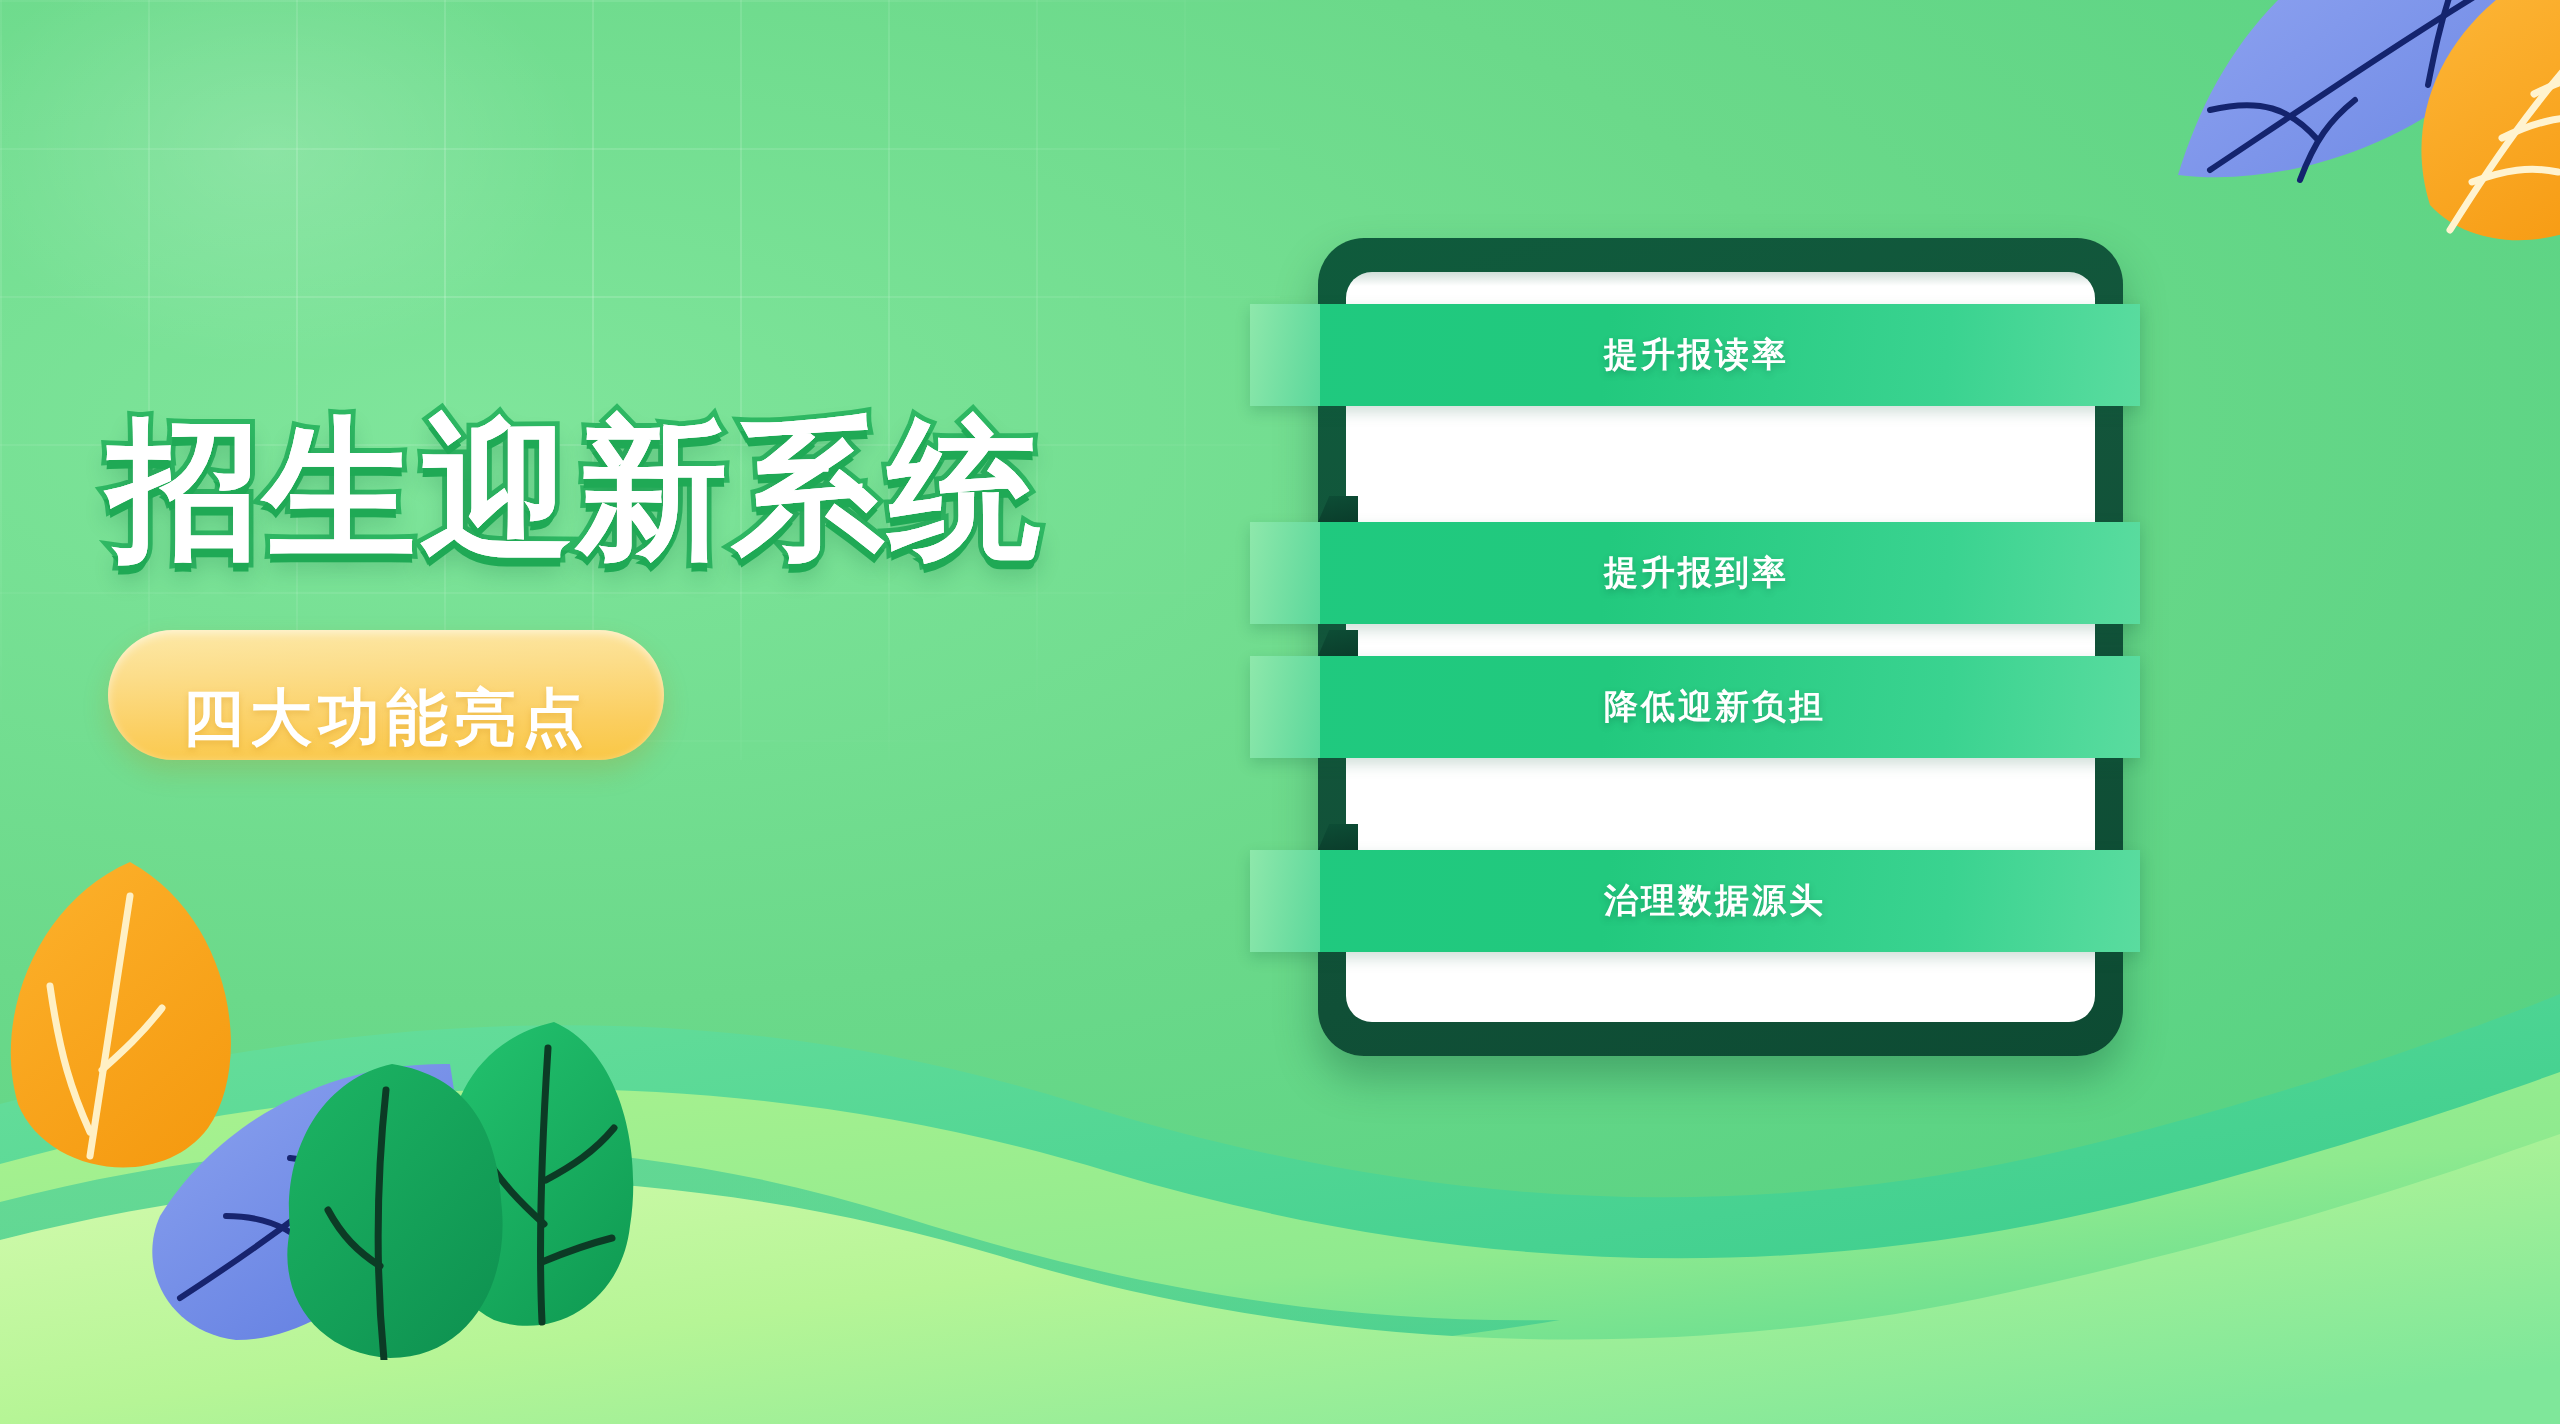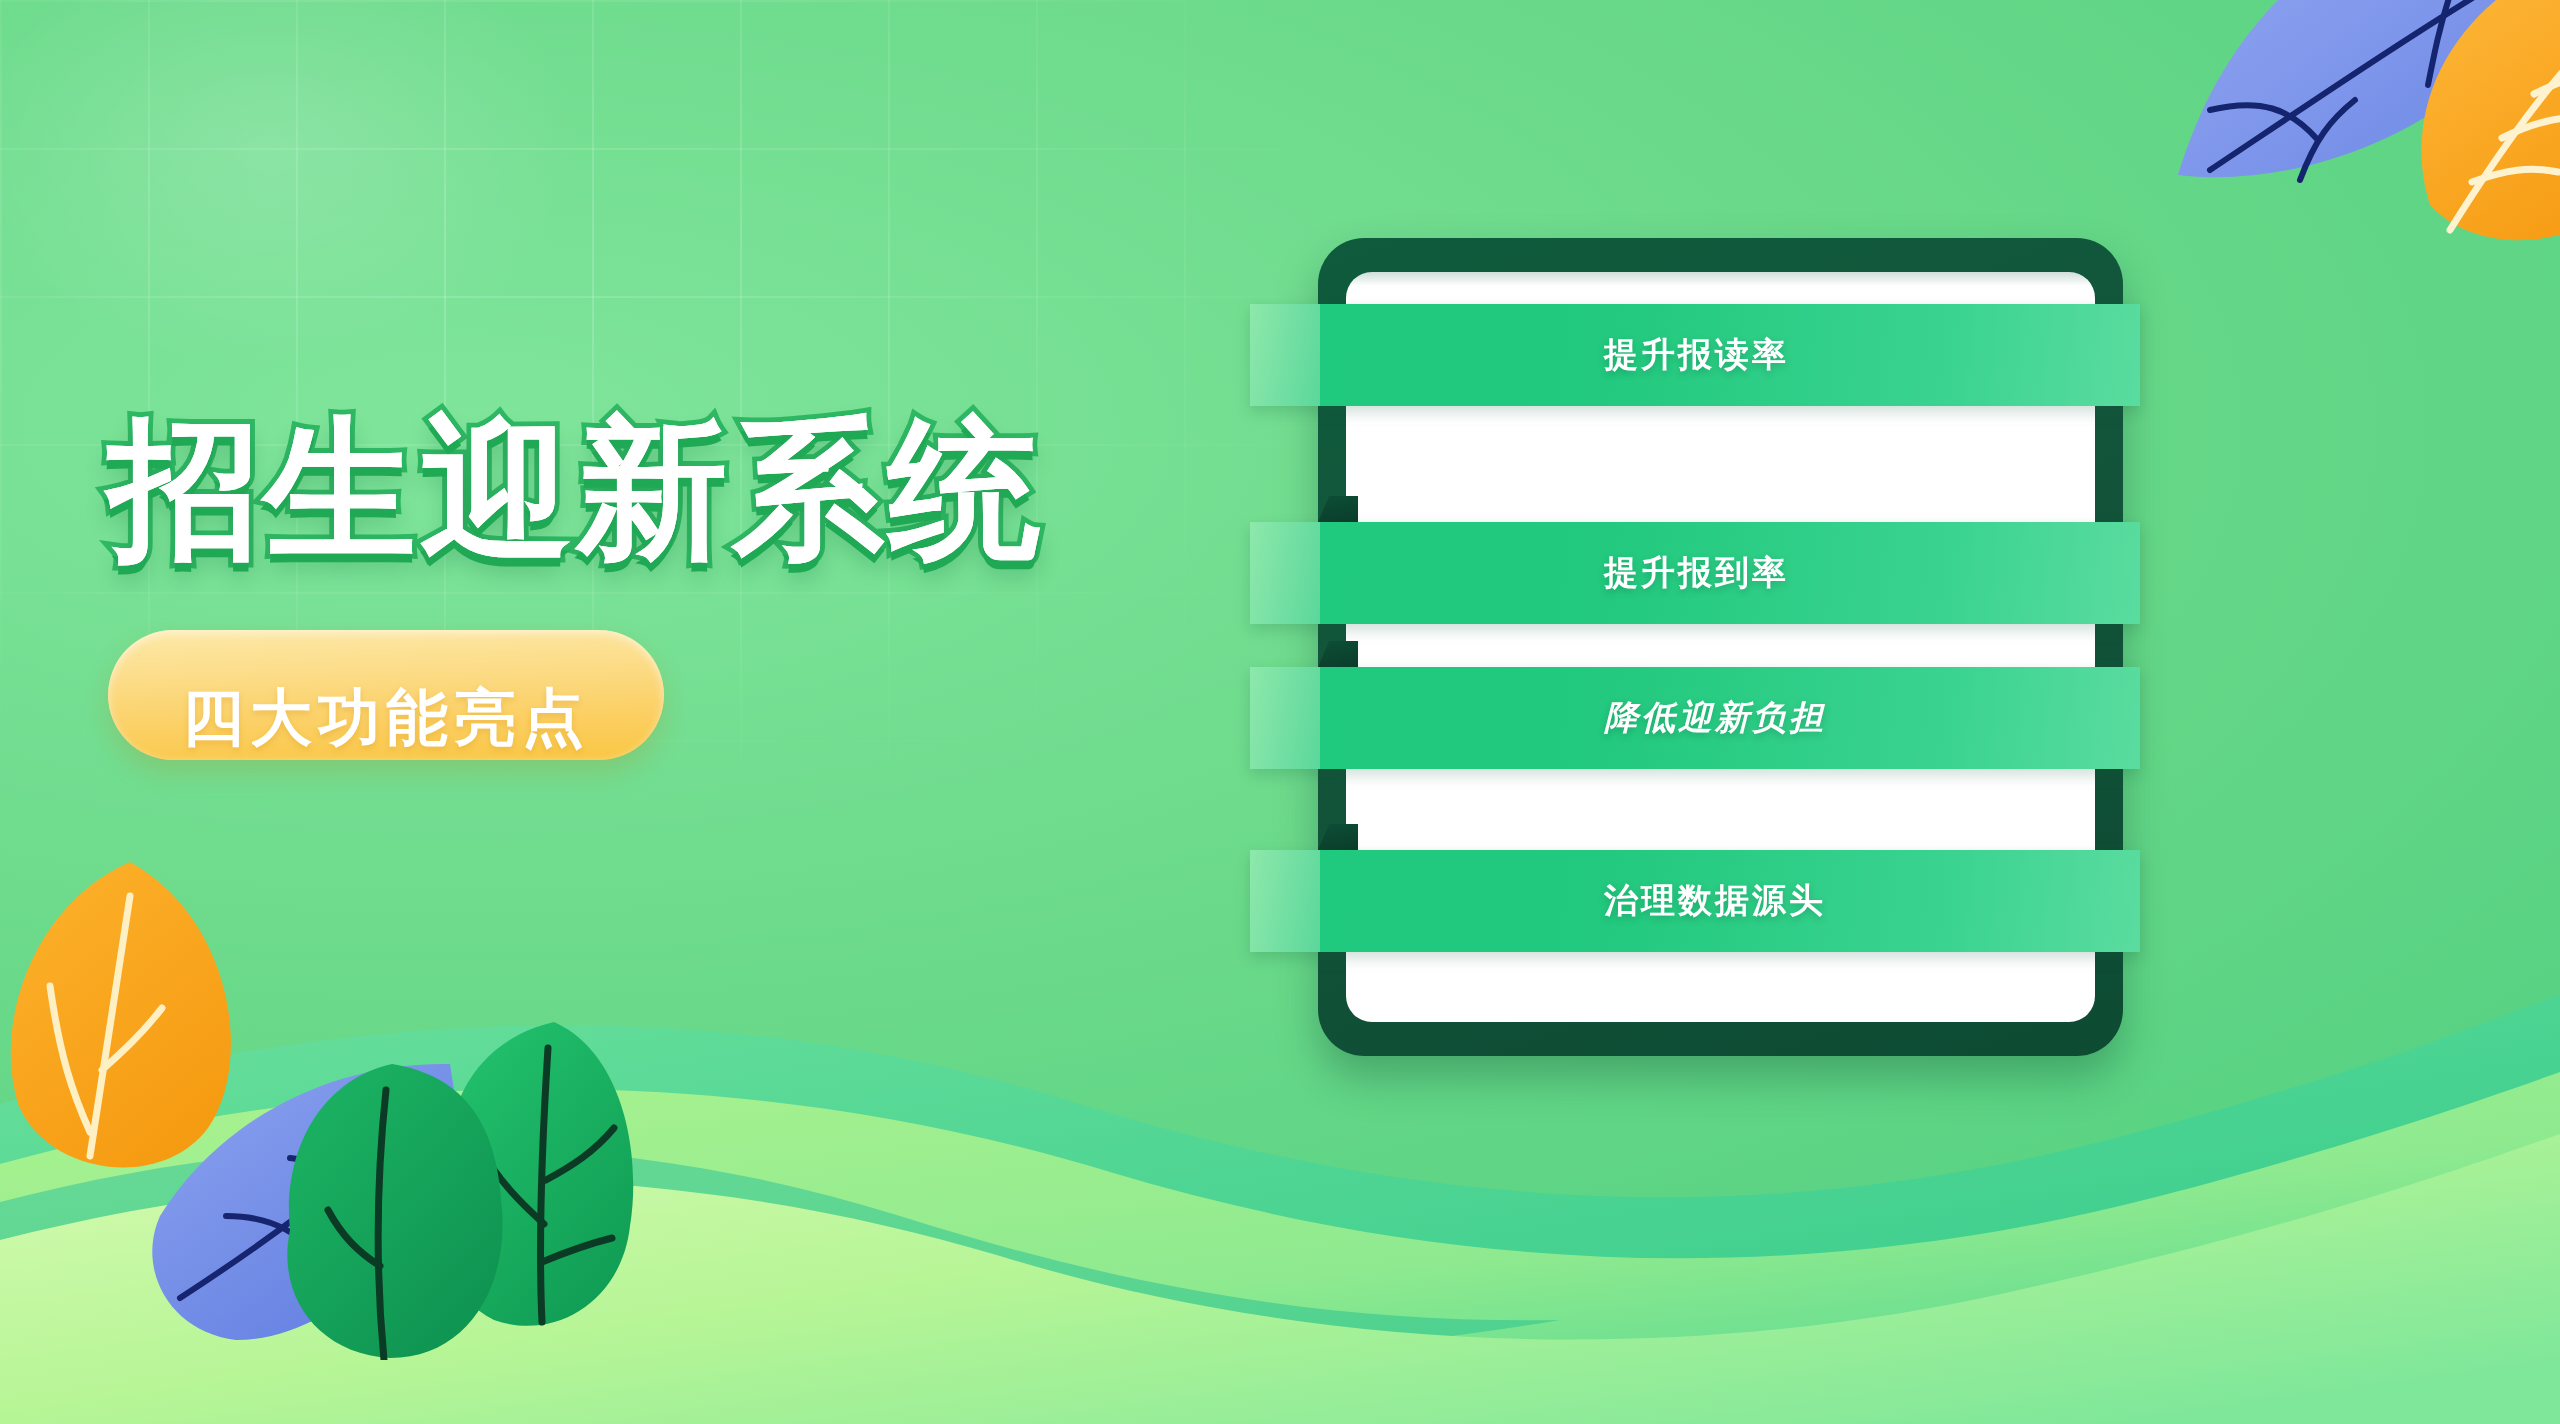--- a/index.html
+++ b/index.html
@@ -303,21 +303,21 @@
       <span class="bar-label">提升报读率</span>
     </div>
 
     <div class="bar" style="top:248px;margin-top:36px;">
       <div class="bar-body"></div>
       <div class="bar-notch"></div>
       <div class="bar-tip"></div>
       <span class="bar-label">提升报到率</span>
     </div>
 
-    <div class="bar" style="top:429px;font-style:italic;">
+    <div class="bar" style="top:418px;">
       <div class="bar-body"></div>
       <div class="bar-notch"></div>
       <div class="bar-tip"></div>
       <span class="bar-label">降低迎新负担</span>
     </div>
 
     <div class="bar" style="top:612px;align-items:center;">
       <div class="bar-body"></div>
       <div class="bar-notch"></div>
       <div class="bar-tip"></div>

